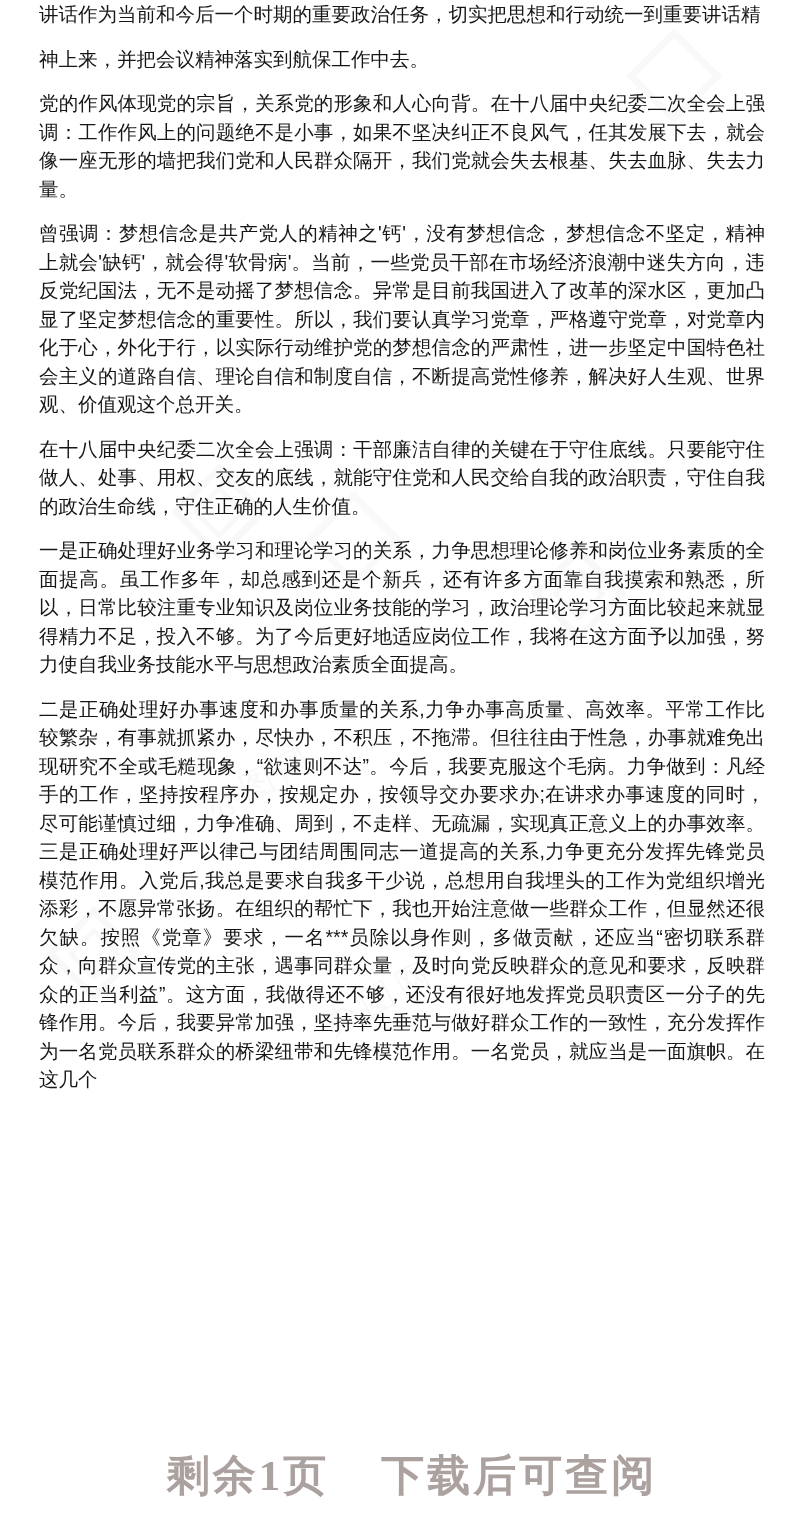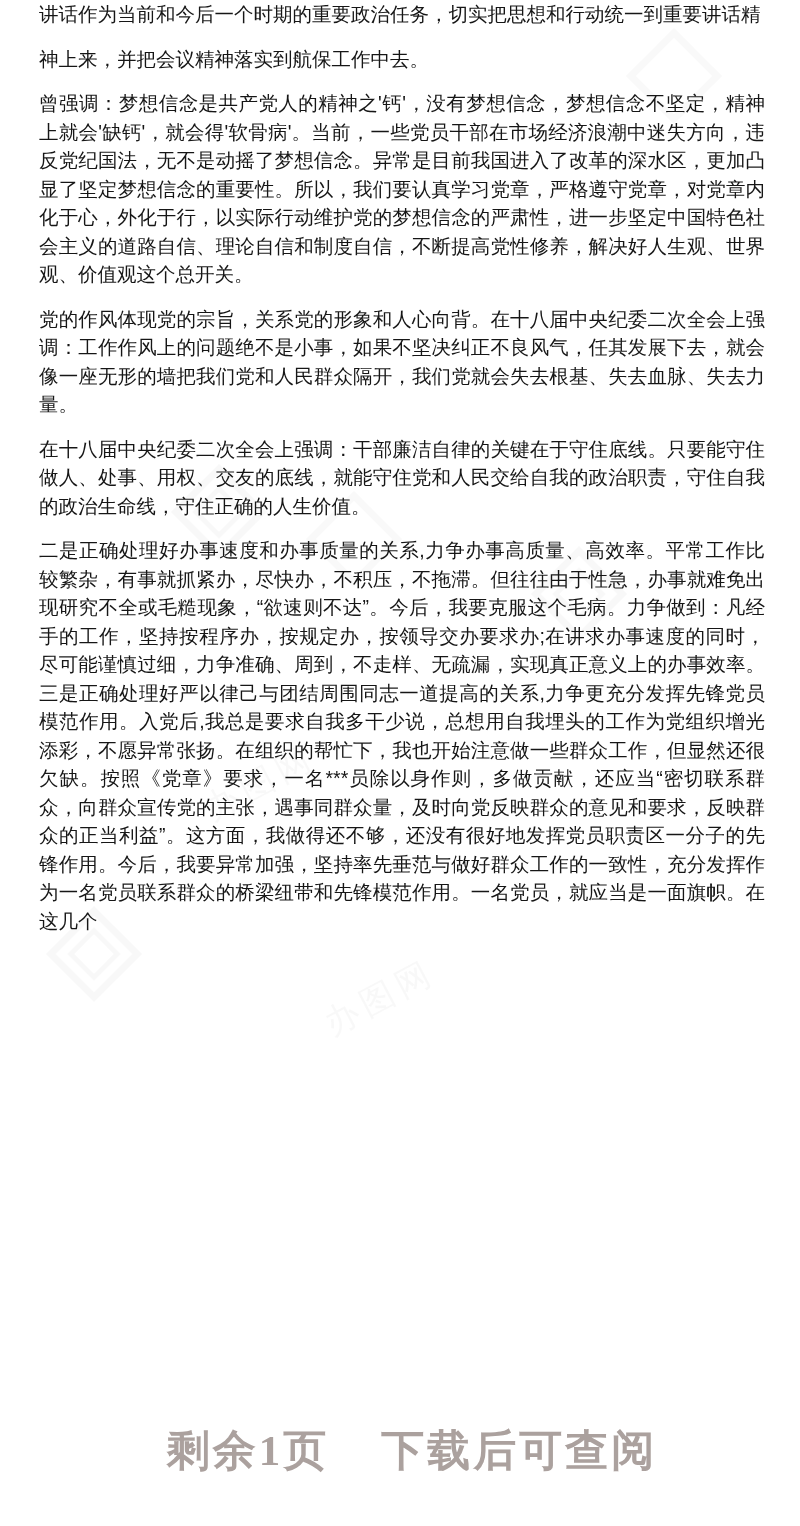--- a/index.html
+++ b/index.html
@@ -40,24 +40,25 @@
     <div class="wm-diamond" style="left:640px;top:42px;"></div>
     <div class="wm-diamond inner" style="left:60px;top:920px;"></div>
     <div class="wm-text" style="left:200px;top:760px;">办图网</div>
     <div class="wm-text" style="left:320px;top:975px;">办图网</div>
   </div>
 
   <div class="content">
     <p class="nowrap">讲话作为当前和今后一个时期的重要政治任务，切实把思想和行动统一到重要讲话精</p>
     <p class="nowrap">神上来，并把会议精神落实到航保工作中去。</p>
 
+    <p>党的作风体现党的宗旨，关系党的形象和人心向背。在十八届中央纪委二次全会上强调：工作作风上的问题绝不是小事，如果不坚决纠正不良风气，任其发展下去，就会像一座无形的墙把我们党和人民群众隔开，我们党就会失去根基、失去血脉、失去力量。</p>
     <p>曾强调：梦想信念是共产党人的精神之'钙'，没有梦想信念，梦想信念不坚定，精神上就会'缺钙'，就会得'软骨病'。当前，一些党员干部在市场经济浪潮中迷失方向，违反党纪国法，无不是动摇了梦想信念。异常是目前我国进入了改革的深水区，更加凸显了坚定梦想信念的重要性。所以，我们要认真学习党章，严格遵守党章，对党章内化于心，外化于行，以实际行动维护党的梦想信念的严肃性，进一步坚定中国特色社会主义的道路自信、理论自信和制度自信，不断提高党性修养，解决好人生观、世界观、价值观这个总开关。</p>
-    <p>党的作风体现党的宗旨，关系党的形象和人心向背。在十八届中央纪委二次全会上强调：工作作风上的问题绝不是小事，如果不坚决纠正不良风气，任其发展下去，就会像一座无形的墙把我们党和人民群众隔开，我们党就会失去根基、失去血脉、失去力量。</p>
     <p>在十八届中央纪委二次全会上强调：干部廉洁自律的关键在于守住底线。只要能守住做人、处事、用权、交友的底线，就能守住党和人民交给自我的政治职责，守住自我的政治生命线，守住正确的人生价值。</p>
 
+    <p>一是正确处理好业务学习和理论学习的关系，力争思想理论修养和岗位业务素质的全面提高。虽工作多年，却总感到还是个新兵，还有许多方面靠自我摸索和熟悉，所以，日常比较注重专业知识及岗位业务技能的学习，政治理论学习方面比较起来就显得精力不足，投入不够。为了今后更好地适应岗位工作，我将在这方面予以加强，努力使自我业务技能水平与思想政治素质全面提高。</p>
     <p>二是正确处理好办事速度和办事质量的关系,力争办事高质量、高效率。平常工作比较繁杂，有事就抓紧办，尽快办，不积压，不拖滞。但往往由于性急，办事就难免出现研究不全或毛糙现象，“欲速则不达”。今后，我要克服这个毛病。力争做到：凡经手的工作，坚持按程序办，按规定办，按领导交办要求办;在讲求办事速度的同时，尽可能谨慎过细，力争准确、周到，不走样、无疏漏，实现真正意义上的办事效率。三是正确处理好严以律己与团结周围同志一道提高的关系,力争更充分发挥先锋党员模范作用。入党后,我总是要求自我多干少说，总想用自我埋头的工作为党组织增光添彩，不愿异常张扬。在组织的帮忙下，我也开始注意做一些群众工作，但显然还很欠缺。按照《党章》要求，一名***员除以身作则，多做贡献，还应当“密切联系群众，向群众宣传党的主张，遇事同群众量，及时向党反映群众的意见和要求，反映群众的正当利益”。这方面，我做得还不够，还没有很好地发挥党员职责区一分子的先锋作用。今后，我要异常加强，坚持率先垂范与做好群众工作的一致性，充分发挥作为一名党员联系群众的桥梁纽带和先锋模范作用。一名党员，就应当是一面旗帜。在这几个</p>
   </div>
 
-  <div class="banner" style="color: rgb(171, 161, 158);">
+  <div class="banner" style="color: rgb(171, 161, 158); margin-top: 25px;">
     <span>剩余1页</span><span class="banner-gap"></span><span>下载后可查阅</span>
   </div>
 
 </div>
 
 </body></html>

